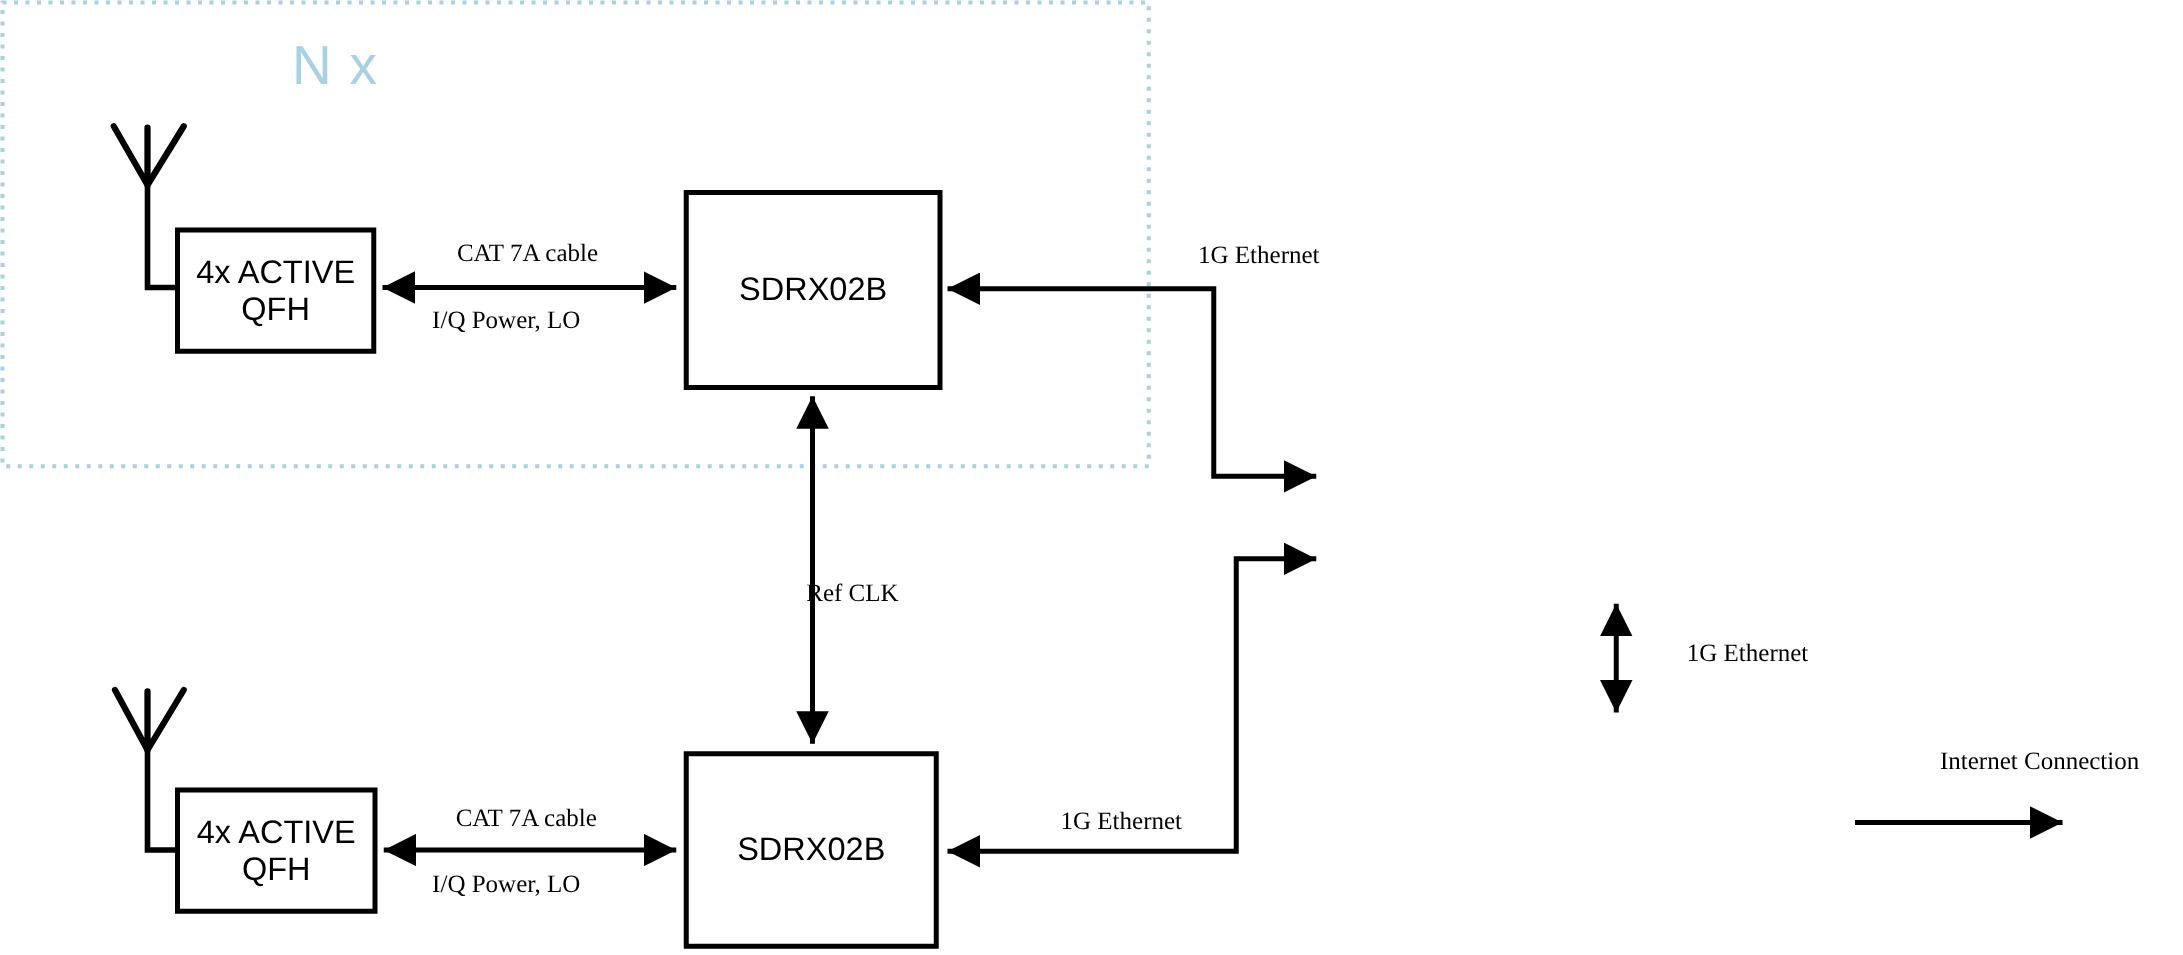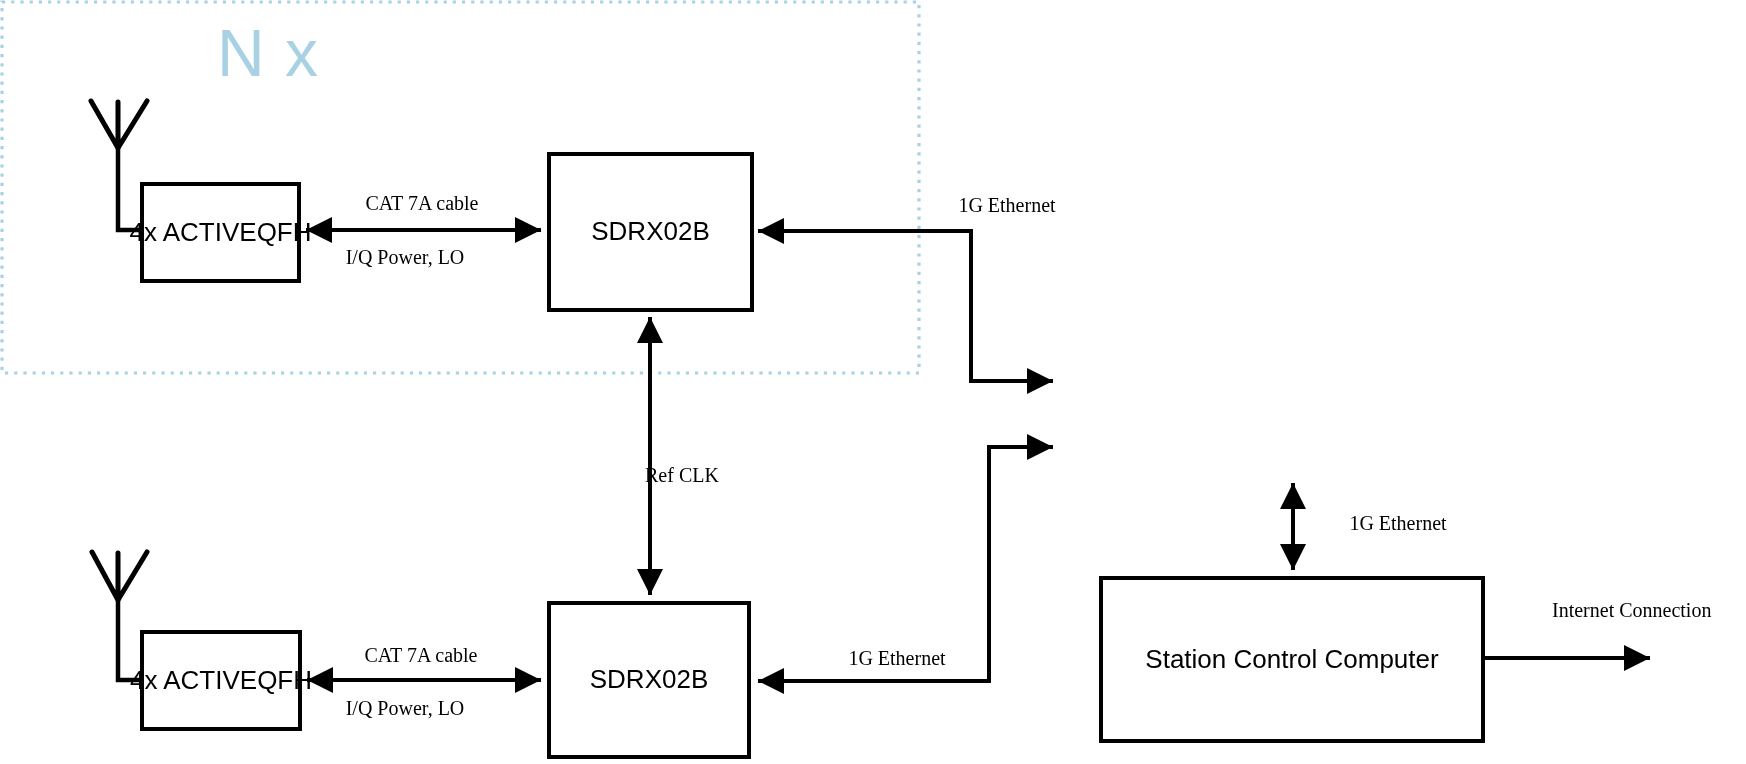--- a/index.html
+++ b/index.html
@@ -12,21 +12,21 @@
     color: #000000;
     overflow: hidden;
   }
   #wires { position: absolute; left: 0; top: 0; z-index: 1; }
   .node {
     position: absolute;
     box-sizing: border-box;
     background: #ffffff;
     border: 4px solid #000000;
     display: flex;
-    flex-direction: row;
+    flex-direction: column;
     align-items: center;
     justify-content: center;
     text-align: center;
     font-size: 26px;
     line-height: 1.12;
     z-index: 2;
     white-space: nowrap;
   }
   .edge-label {
     position: absolute;
@@ -34,21 +34,21 @@
     white-space: nowrap;
     z-index: 3;
     transform: translate(-50%, -50%);
     font-family: Liberation Serif, serif;
   }
   .edge-label.left-anchored { transform: translate(0, -50%); }
   #nx-label {
     position: absolute;
     left: 268px; top: 53px;
     transform: translate(-50%, -50%);
-    font-size: 66px;
+    font-size: 44px;
     letter-spacing: 1px;
     color: #a8d1e4;
     z-index: 3;
     white-space: nowrap;
   }
 </style>
 </head>
 <body>
 
 <div id="stage">
@@ -97,23 +97,20 @@
   <div class="node" style="left:140px; top:630px; width:162px; height:101px;">
     <div>4x ACTIVE</div>
     <div>QFH</div>
   </div>
 
   <div class="node" style="left:547px; top:601px; width:204px; height:158px;">
     <div>SDRX02B</div>
   </div>
 
 
-  <div class="node" style="left:1099px; top:576px; width:386px; height:167px;">
-    <div>Station Control Computer</div>
-  </div>
 
   <div class="edge-label" style="left:422px; top:203px;">CAT 7A cable</div>
   <div class="edge-label" style="left:405px; top:257px;">I/Q Power, LO</div>
 
   <div class="edge-label" style="left:421px; top:655px;">CAT 7A cable</div>
   <div class="edge-label" style="left:405px; top:708px;">I/Q Power, LO</div>
 
   <div class="edge-label" style="left:1007px; top:205px;">1G Ethernet</div>
 
   <div class="edge-label" style="left:897px; top:658px;">1G Ethernet</div>

